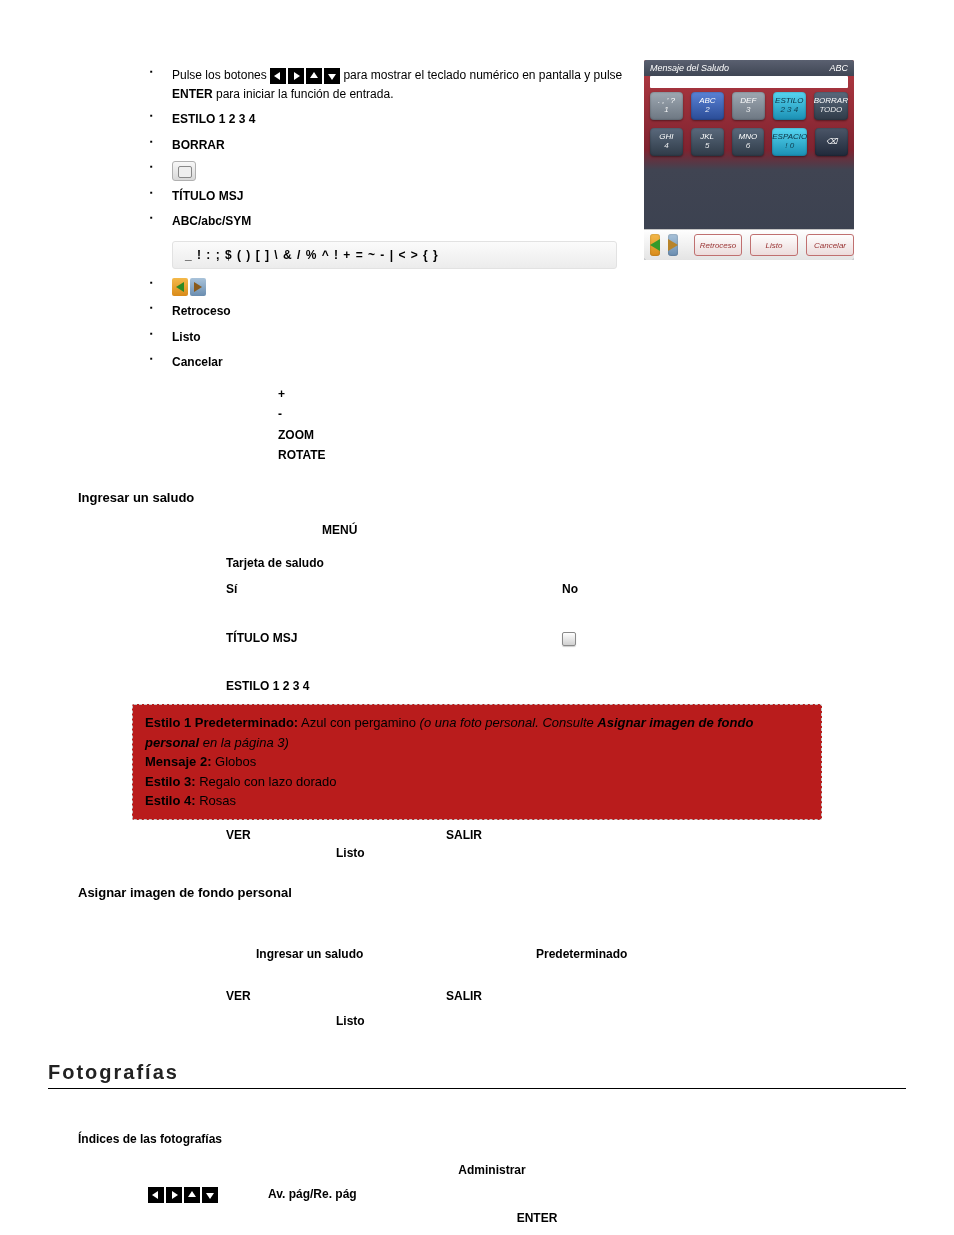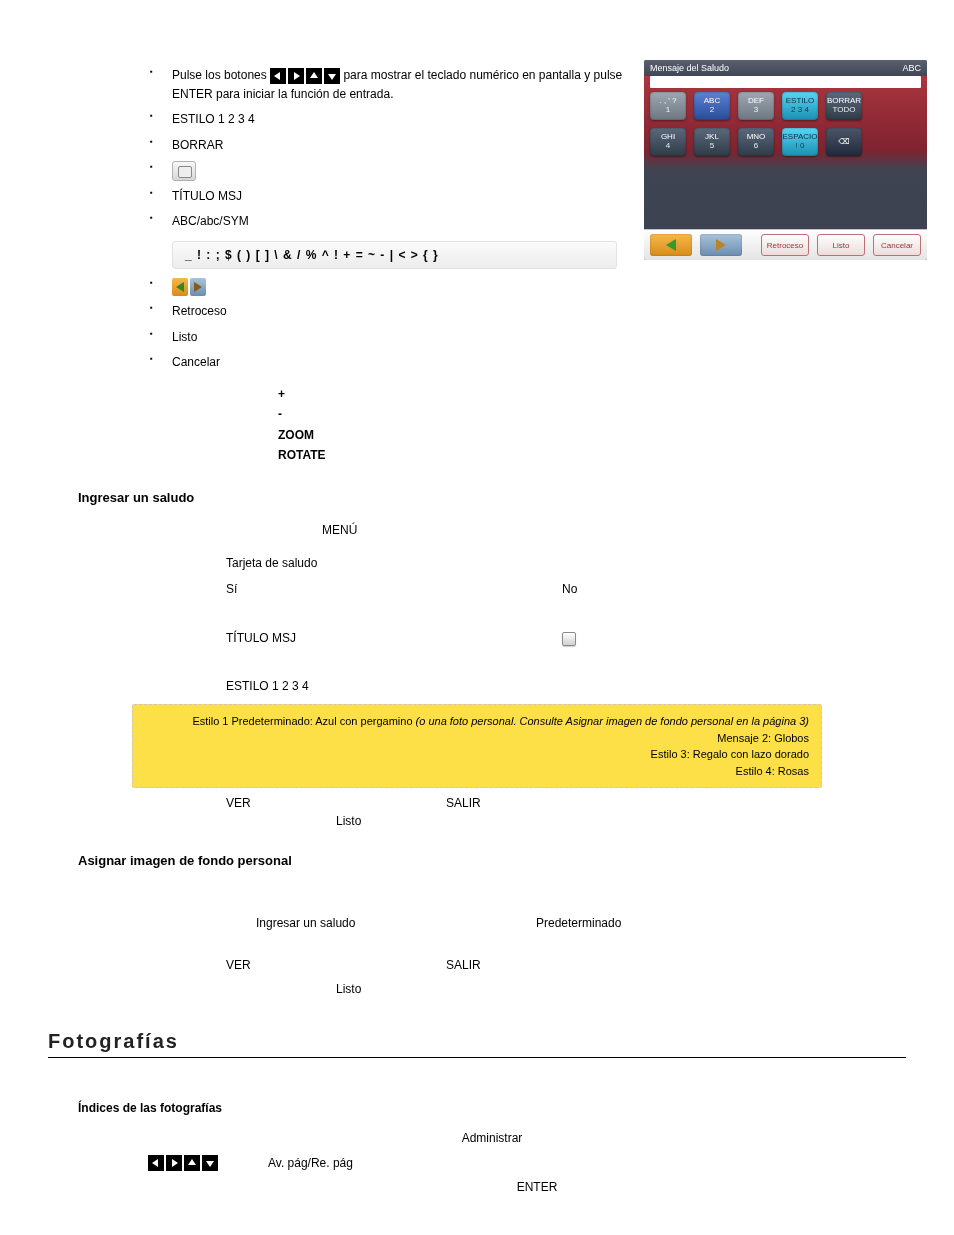--- a/index.html
+++ b/index.html
@@ -1,19 +1,19 @@
 <!DOCTYPE html>
 <html><head>
 <meta charset="utf-8">
 <style>
   * { box-sizing: border-box; margin: 0; padding: 0; }
   body { width: 954px; font-family: "Segoe UI", Arial, sans-serif; font-size: 12px; color: #000; background: #fff; }
   .page { position: relative; padding: 60px 48px 60px 48px; }
   .float-right { float: right; width: 262px; margin-left: 20px; }
-  .osd { width: 283px; height: 200px; position: relative; border-radius: 2px; overflow: hidden; background: linear-gradient(to bottom,#b33a42 0%,#7f2330 45%,#404452 55%,#3a4150 100%); }
+  .osd { width: 210px; height: 200px; position: relative; border-radius: 2px; overflow: hidden; background: linear-gradient(to bottom,#b33a42 0%,#7f2330 45%,#404452 55%,#3a4150 100%); font-style: italic; }
   .osd-header { background: linear-gradient(to bottom,#5a6070,#3f4654); color: #fff; font-size: 9px; padding: 3px 6px; display: flex; justify-content: space-between; }
   .osd-input { background: #fff; height: 12px; margin: 0 6px 4px 6px; border-radius: 1px; }
   .osd-body { padding: 0 6px; }
   .osd-row { display: flex; gap: 8px; margin-bottom: 8px; align-items: center; }
   .key { width: 36px; height: 28px; border-radius: 4px; font-size: 8px; line-height: 1.1; display: flex; flex-direction: column; align-items: center; justify-content: center; color: #fff; box-shadow: inset 0 0 2px rgba(0,0,0,.4), 0 1px 2px rgba(0,0,0,.4); }
   .key .top { font-size: 8px; }
   .key .num { font-size: 8px; opacity: .9; }
   .k-gray { background: linear-gradient(to bottom,#9ea8b2,#6d7782); }
   .k-dark { background: linear-gradient(to bottom,#5a697c,#2f3b48); }
   .k-cyan { background: linear-gradient(to bottom,#57d6f2,#1a8fb3); color: #0a3040; }
@@ -25,42 +25,42 @@
   .nav.r { background: linear-gradient(to bottom,#a9c3da,#6a8db0); color:#6b4a10; }
   .fbtn { flex:0 0 auto; min-width:48px; height:22px; font-size:8px; border-radius:3px; border:1px solid #c07070; background: linear-gradient(to bottom,#fefefe,#ecdcdc); color:#933; display:flex; align-items:center; justify-content:center; }
   .tri { width:0; height:0; border-top:6px solid transparent; border-bottom:6px solid transparent; }
   .tri.l { border-right:10px solid #339a2b; }
   .tri.r { border-left:10px solid #b8842a; }
 
   .left-col { margin-left: 82px; }
   ul.bullets { list-style: none; margin-left: 20px; }
   ul.bullets > li { position: relative; padding-left: 22px; margin: 6px 0; line-height: 1.6; }
   ul.bullets > li::before { content: "▪"; position: absolute; left: 0; top: 0; font-size: 8px; color: #000; }
-  .bold { font-weight: 400; }
+  .bold { font-weight: 700; }
   .arrow-set { display: inline-flex; gap: 2px; vertical-align: middle; }
   .ab { width: 16px; height: 16px; background: #000; display: inline-flex; align-items: center; justify-content: center; }
   .ab svg { width: 10px; height: 10px; }
   .btn-icon { display: inline-block; width: 24px; height: 20px; border: 1px solid #b0b0b0; border-radius: 3px; background: linear-gradient(to bottom,#f8f8f8,#d8d8d8); vertical-align: middle; position:relative; }
   .btn-icon::after { content:""; position:absolute; left:5px; top:4px; width:12px; height:10px; border:1px solid #888; border-radius:2px; background:#eee; }
   .sym-row { font-weight: 700; margin: 10px 0 8px 42px; background: linear-gradient(to bottom,#fbfbfb,#ececec); border:1px solid #e2e2e2; border-radius:3px; padding: 6px 12px; letter-spacing: 1px; width: 445px; }
   .mini-nav { display:inline-flex; gap:2px; vertical-align:middle; }
   .mini-nav .mn { width:16px; height:18px; border-radius:2px; display:flex; align-items:center; justify-content:center; }
   .mn.l { background: linear-gradient(to bottom,#f4b94a,#d98b1a); }
   .mn.r { background: linear-gradient(to bottom,#a9c3da,#6a8db0); }
   .mn .t { width:0; height:0; border-top:5px solid transparent; border-bottom:5px solid transparent; }
   .mn.l .t { border-right:8px solid #2d8a26; }
   .mn.r .t { border-left:8px solid #8a5a1a; }
 
   .indent-block { margin: 12px 0 0 148px; font-weight:700; line-height: 1.7; }
   .h3 { font-weight: 700; font-size: 13px; margin: 22px 0 10px 0; }
   .center-col { margin-left: 148px; }
   .two-col { display:flex; }
   .two-col .a { width: 336px; }
   .two-col .b { }
-  .grey-note { margin: 8px 84px 8px 84px; background: #fde047; border: 1px dashed #c8c8c8; border-radius: 2px; padding: 8px 12px; font-size: 11px; line-height: 1.5; text-align: right; }
+  .grey-note { margin: 8px 84px 8px 84px; background: #b91c1c; border: 1px dashed #c8c8c8; border-radius: 2px; padding: 8px 12px; font-size: 13px; line-height: 1.5; }
   .grey-note .em { font-style: italic; }
   .pill-icon { display:inline-block; width:14px; height:14px; border:1px solid #8a8a8a; background: linear-gradient(to bottom,#fff,#d0d0d0); border-radius:2px; vertical-align:middle; box-shadow: 0 1px 1px rgba(0,0,0,.2); }
   .section-title { font-size: 20px; font-weight: 700; letter-spacing: 2px; border-bottom: 1px solid #000; padding-bottom: 4px; margin: 30px 0 40px 0; color:#222; }
   .indent-para { margin-left: 30px; line-height: 1.7; }
   .clear { clear: both; }
 </style>
 </head>
 <body>
 
 <div class="page">

